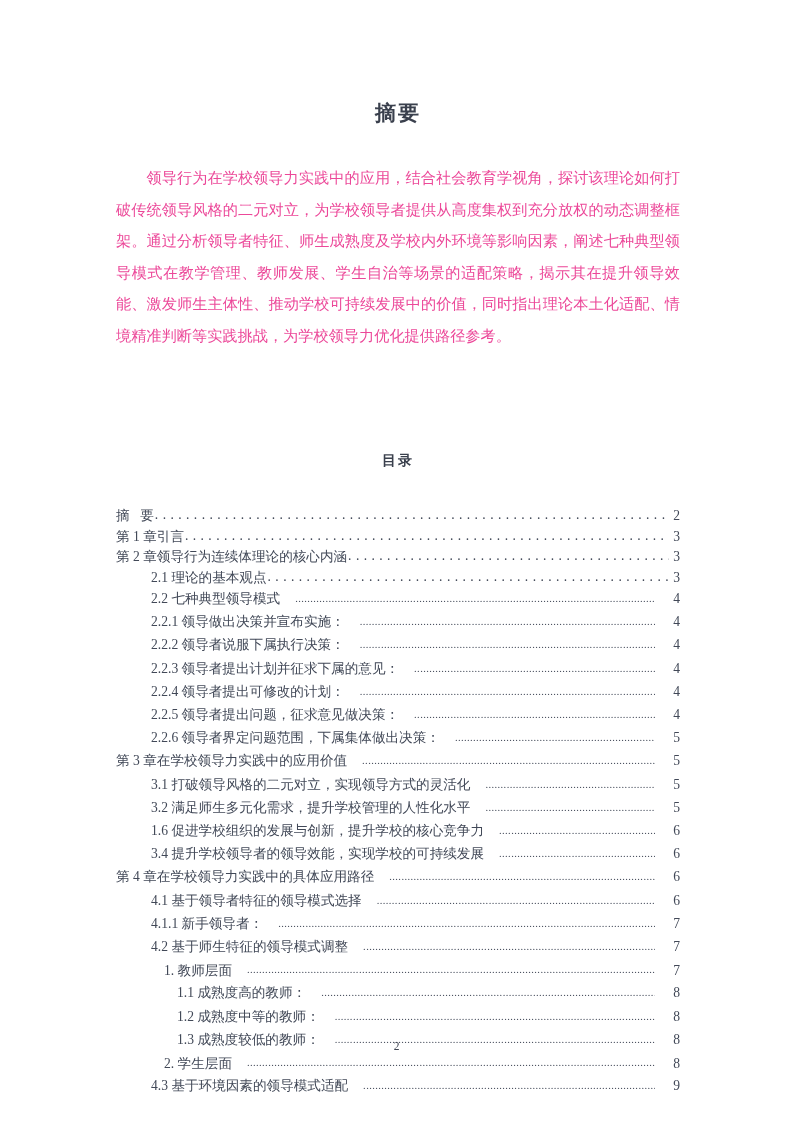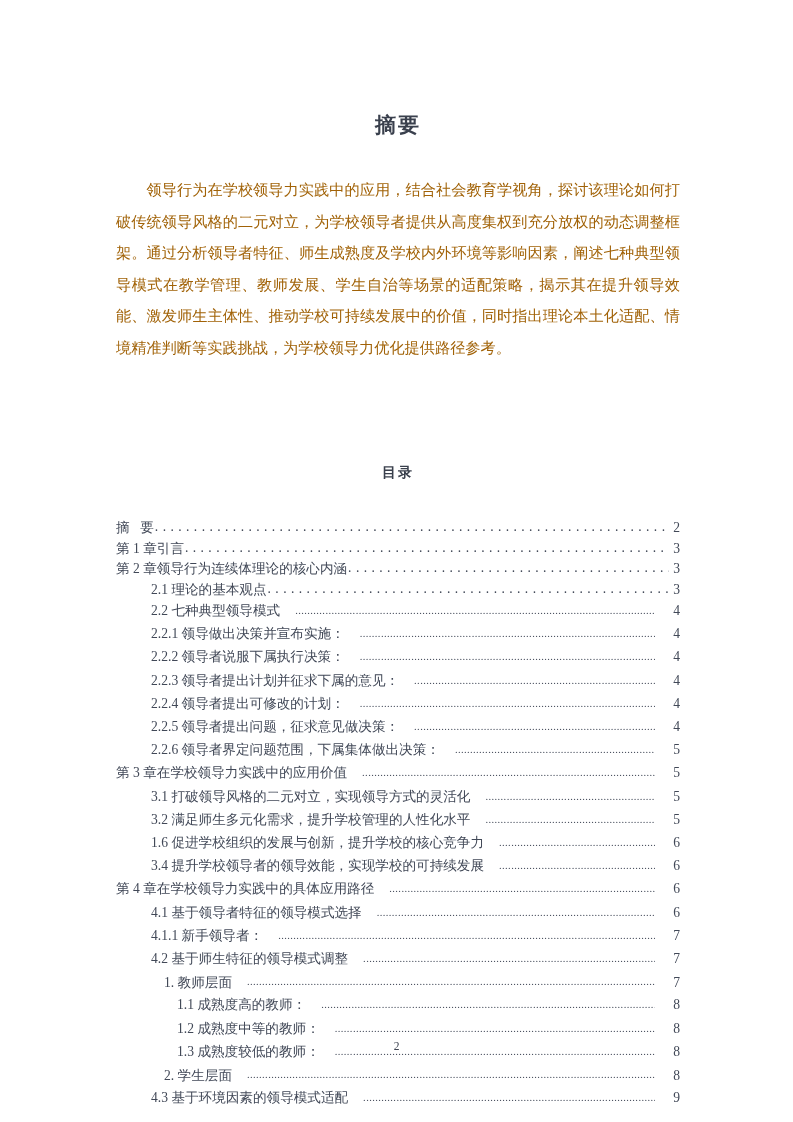--- a/index.html
+++ b/index.html
@@ -12,41 +12,41 @@
     width: 793px;
     height: 1122px;
     background: #ffffff;
     font-family: "Liberation Serif", "DejaVu Serif", serif;
     color: #3c4350;
     overflow: hidden;
   }
   .content {
     position: absolute;
     left: 116px;
-    top: 12px;
+    top: 0;
     width: 564px;
   }
 
   
   .abstract-heading {
     text-align: center;
     font-size: 21px;
     line-height: 1;
     margin-top: 103px;
     letter-spacing: 2px;
     color: #3a404d;
   }
   .abstract-body {
     margin-top: 38px;
     font-size: 15.2px;
     line-height: 31.5px;
     text-align: justify;
     text-justify: inter-ideograph;
     text-indent: 2em;
-    color: #a16207;
+    color: #ec4899;
   }
 
   
   .toc-heading {
     text-align: center;
     font-size: 14px;
     line-height: 1;
     margin-top: 103px;
     letter-spacing: 2px;
     color: #3a404d;

